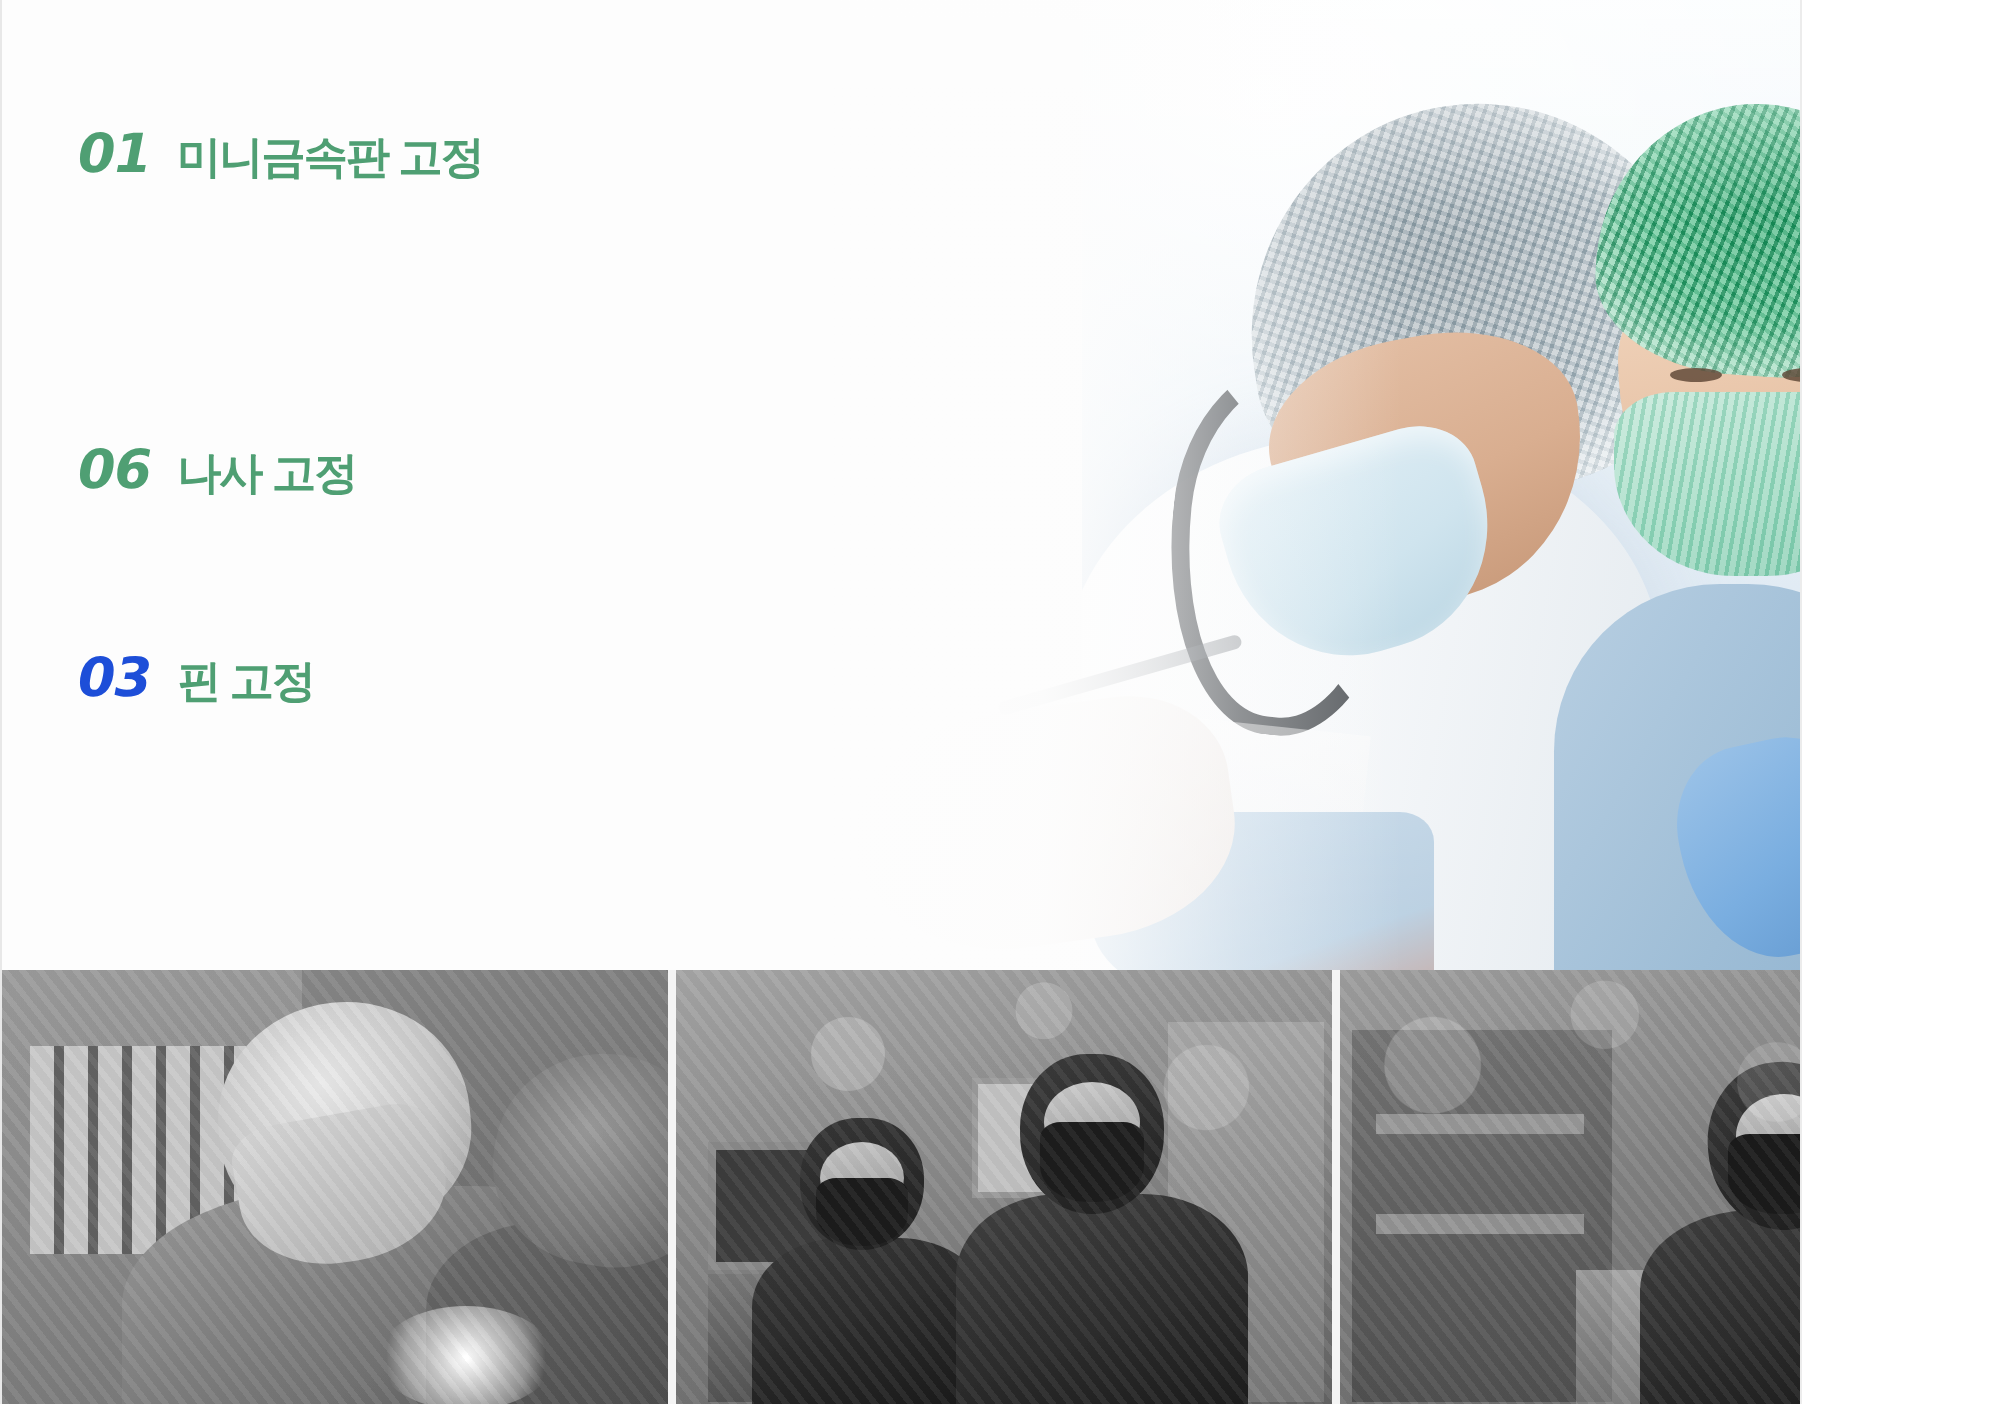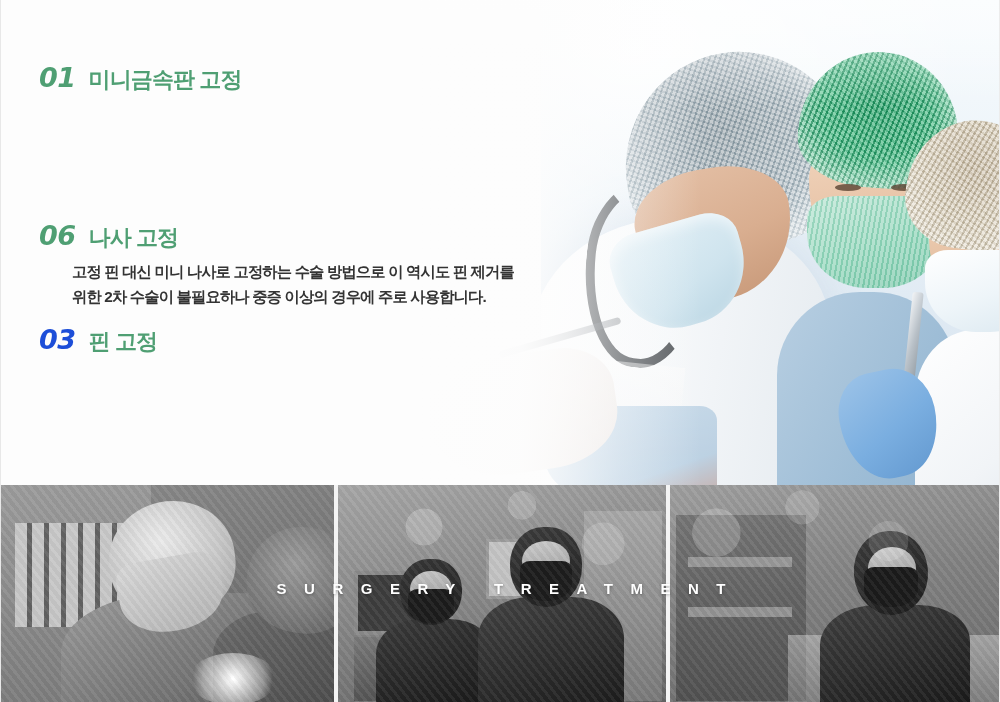--- a/index.html
+++ b/index.html
@@ -5,21 +5,21 @@
 <style>
   * { margin:0; padding:0; box-sizing:border-box; }
   html, body {
     width:1000px; height:702px;
     font-family:"Liberation Sans","DejaVu Sans",sans-serif;
     background:#ffffff; overflow:hidden;
   }
 
   #page {
     position:relative;
-    width:1000px; height:702px;
+    width:901px; height:702px;
     background:#fdfdfd;
     border-left:1px solid #e8e8e8;
     border-right:1px solid #ececec;
     overflow:hidden;
   }
 
   
   #top-section {
     position:absolute; left:0; top:0;
     width:1000px; height:486px;
@@ -397,22 +397,20 @@
           <span class="num" style="color: rgb(79, 159, 115);">01</span>
           <span class="head-title" style="color: rgb(79, 159, 115);">미니금속판 고정</span>
         </div>
       </div>
 
       <div class="item" id="item-2">
         <div class="item-head">
           <span class="num" style="color: rgb(79, 159, 115);">06</span>
           <span class="head-title" style="color: rgb(79, 159, 115);">나사 고정</span>
         </div>
-        <p class="body-text" style="color: rgb(51, 51, 51);">고정 핀 대신 미니 나사로 고정하는 수술 방법으로 이 역시도 핀 제거를
-위한 2차 수술이 불필요하나 중증 이상의 경우에 주로 사용합니다.</p>
       </div>
 
       <div class="item" id="item-3">
         <div class="item-head">
           <span class="num" style="color: #1d4ed8;">03</span>
           <span class="head-title" style="color: rgb(79, 159, 115);">핀 고정</span>
         </div>
       </div>
 
     </div>
@@ -458,16 +456,15 @@
       <div class="sh" id="p3-shelfB"></div>
       <div class="sh" id="p3-counter"></div>
       <div class="sh" id="p3-body"></div>
       <div class="sh" id="p3-head"></div>
       <div class="sh" id="p3-face"></div>
       <div class="sh" id="p3-mask"></div>
       <div class="sh" id="p3-bokeh"></div>
       <div class="stripes"></div>
     </div>
 
-    <div id="strip-caption" style="color: rgb(255, 255, 255);">SURGERY TREATMENT</div>
   </div>
 
 </div>
 
 </body></html>

